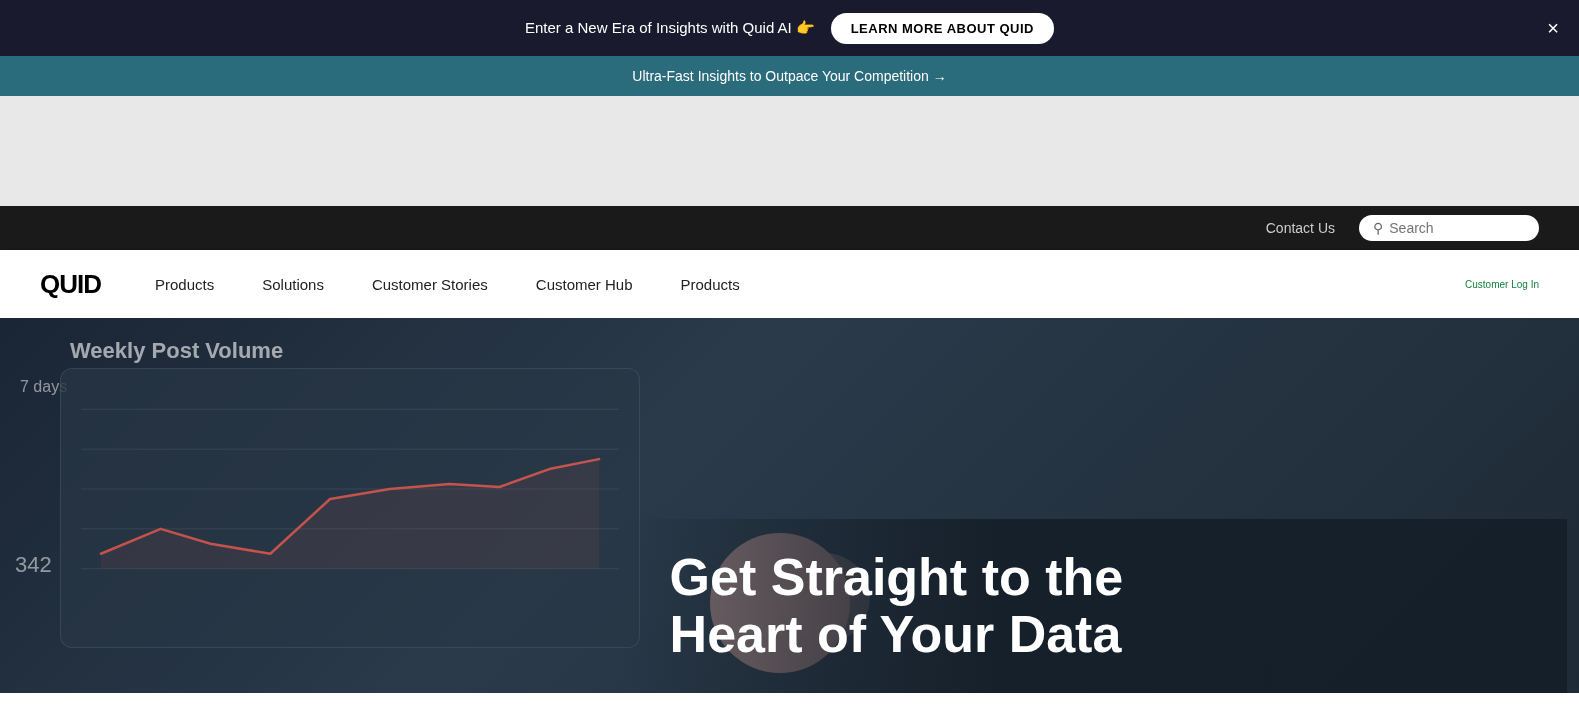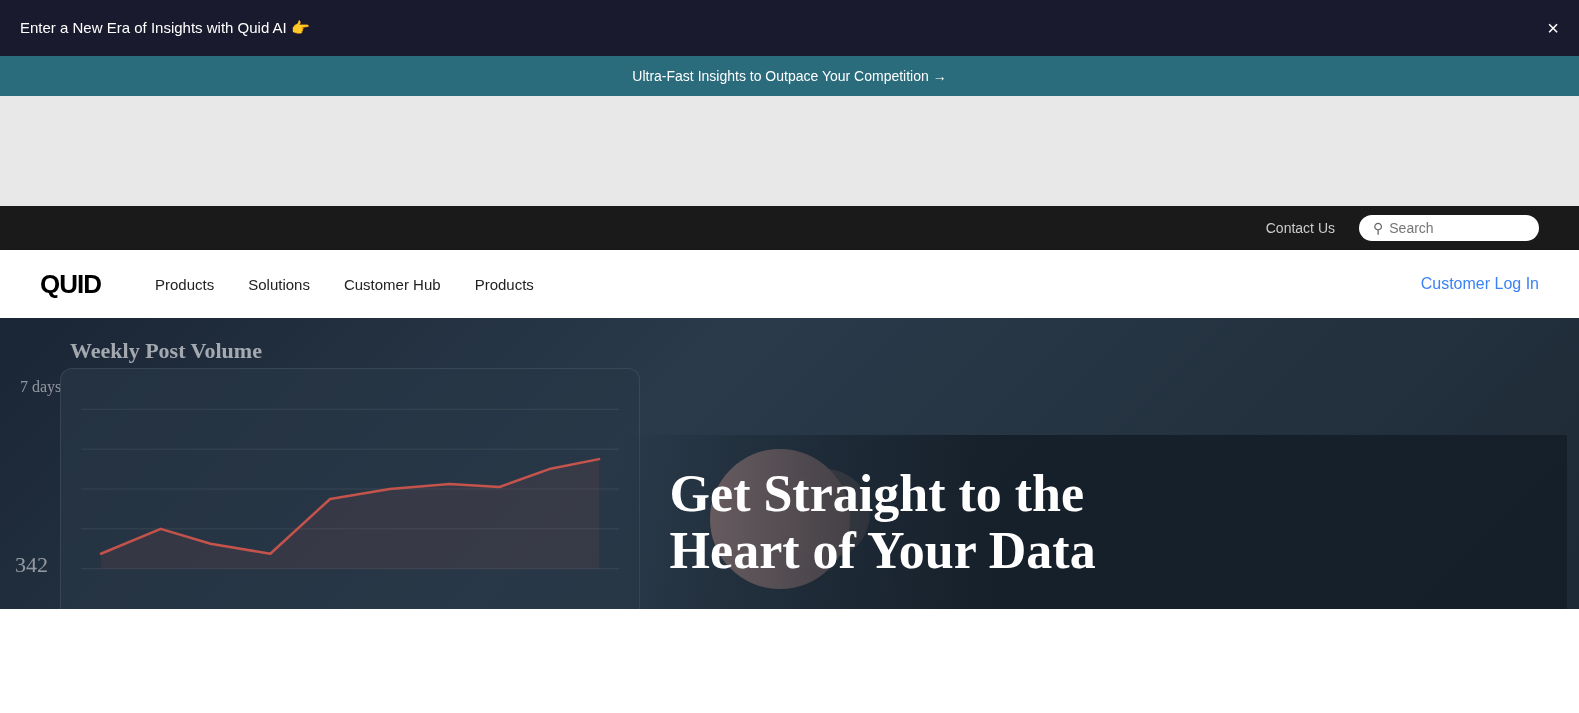--- a/index.html
+++ b/index.html
@@ -4,20 +4,21 @@
   <style>
     * { margin: 0; padding: 0; box-sizing: border-box; }
     body { font-family: -apple-system, BlinkMacSystemFont, 'Segoe UI', Arial, sans-serif; overflow-x: hidden; }
 
     
     .announcement-bar {
       background: #1a1a2e;
       color: #fff;
       display: flex;
       align-items: center;
+      justify-content: center;
       gap: 16px;
       padding: 10px 20px;
       position: relative;
       min-height: 56px;
     }
     .announcement-bar .announce-text {
       font-size: 15px;
       color: #fff;
     }
     .announcement-bar .learn-btn {
@@ -115,40 +116,40 @@
       font-size: 26px;
       font-weight: 900;
       color: #000;
       letter-spacing: -1px;
       margin-right: 40px;
       text-decoration: none;
     }
     .main-nav .nav-links {
       display: flex;
       align-items: flex-end;
-      gap: 6px;
+      gap: 20px;
       flex: 1;
     }
     .main-nav .nav-link {
       color: #222;
       font-size: 15px;
       text-decoration: none;
       padding: 8px 14px;
       border-radius: 4px;
       cursor: pointer;
       white-space: nowrap;
     }
     .main-nav .nav-actions {
       display: flex;
       align-items: center;
       gap: 16px;
     }
     .main-nav .customer-login {
-      color: #3b82f6;
-      font-size: 16px;
+      color: #15803d;
+      font-size: 10px;
       text-decoration: none;
       cursor: pointer;
       white-space: nowrap;
     }
     .main-nav .request-demo-btn {
       background: #000;
       color: #fff;
       border: none;
       border-radius: 24px;
       padding: 10px 20px;
@@ -156,24 +157,23 @@
       font-weight: 700;
       letter-spacing: 0.5px;
       cursor: pointer;
       white-space: nowrap;
     }
 
     
     .hero {
       position: relative;
       width: 100%;
-      height: 291px;
+      height: 375px;
       background: #15803d;
       overflow: hidden;
-      font-family: Liberation Serif, serif;
     }
 
     
     .hero-bg {
       position: absolute;
       top: 0; left: 0; right: 0; bottom: 0;
       background: linear-gradient(135deg, #1a2535 0%, #2a3a4a 40%, #1e2a35 100%);
     }
 
     
@@ -260,20 +260,21 @@
       background: rgba(130, 110, 110, 0.5);
       bottom: 50px;
       left: 780px;
     }
   </style>
 </head>
 <body>
 
 <div class="announcement-bar">
   <span class="announce-text">Enter a New Era of Insights with Quid AI 👉</span>
+  <button class="learn-btn">LEARN MORE ABOUT QUID</button>
   <button class="close-btn">×</button>
 </div>
 
 <div class="secondary-bar">
   <span>Ultra-Fast Insights to Outpace Your Competition →</span>
 </div>
 
 <div class="gray-spacer"></div>
 
 <div class="nav-top">
@@ -282,20 +283,21 @@
     <span class="search-icon">⚲</span>
     <input class="search-input" type="text" placeholder="Search" style="">
   </div>
 </div>
 
 <nav class="main-nav">
   <a class="logo">QUID</a>
   <div class="nav-links">
     <a class="nav-link">Products</a>
     <a class="nav-link">Solutions</a>
+    <a class="nav-link">Customer Stories</a>
     <a class="nav-link">Customer Hub</a>
     <a class="nav-link">Products</a>
   </div>
   <div class="nav-actions">
     <a class="customer-login">Customer Log In</a>
   </div>
 </nav>
 
 <div class="hero">
   <div class="hero-bg"></div>

